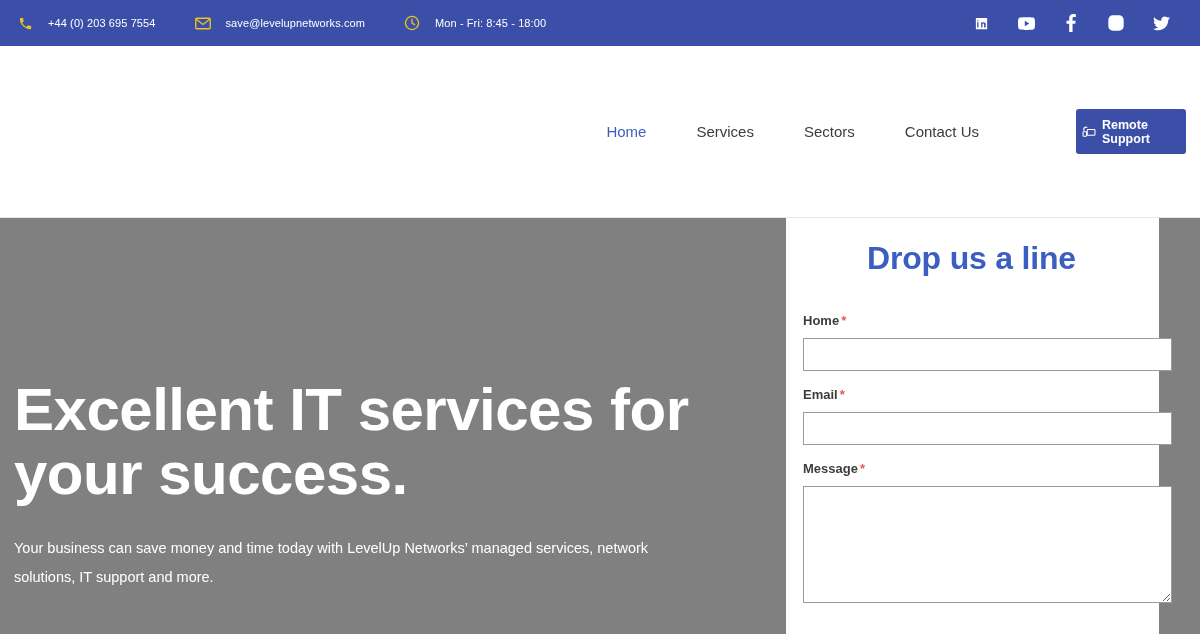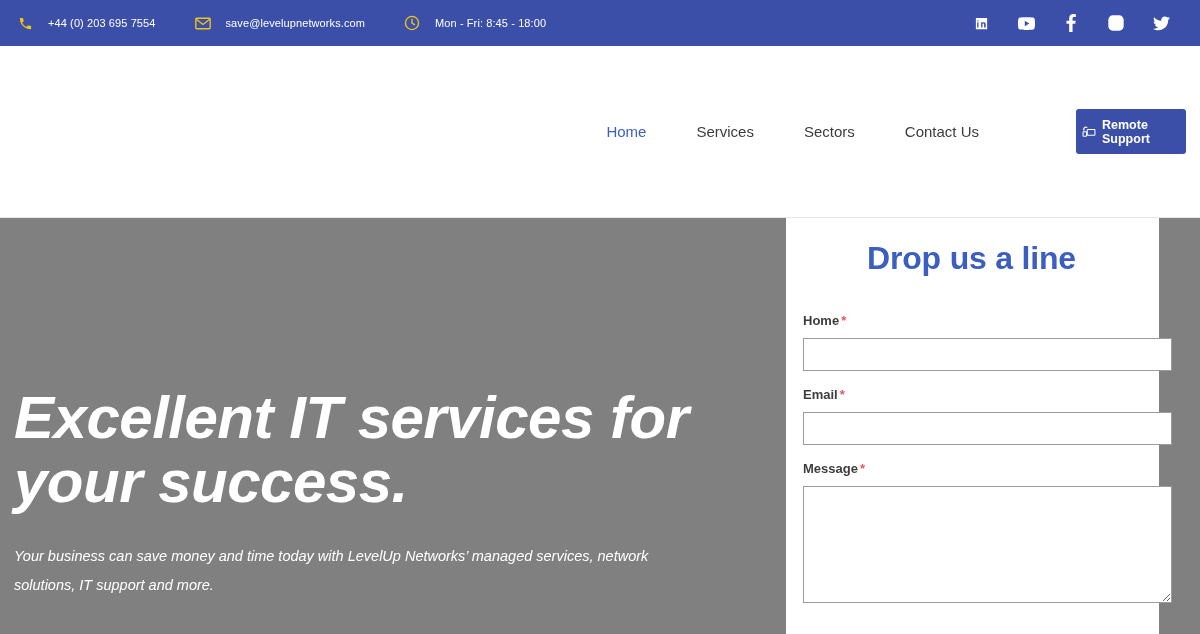--- a/index.html
+++ b/index.html
@@ -124,23 +124,22 @@
   
   .hero {
     position: relative;
     height: 448px;
     background: #808080;
     overflow: hidden;
   }
   .hero-copy {
     position: absolute;
     left: 14px;
-    top: 168px;
+    top: 160px;
     width: 700px;
-    font-style: italic;
   }
   .hero-title {
     margin: 0;
     font-size: 60px;
     line-height: 64px;
     font-weight: bold;
     color: #ffffff;
     letter-spacing: -0.5px;
   }
   .hero-sub {

